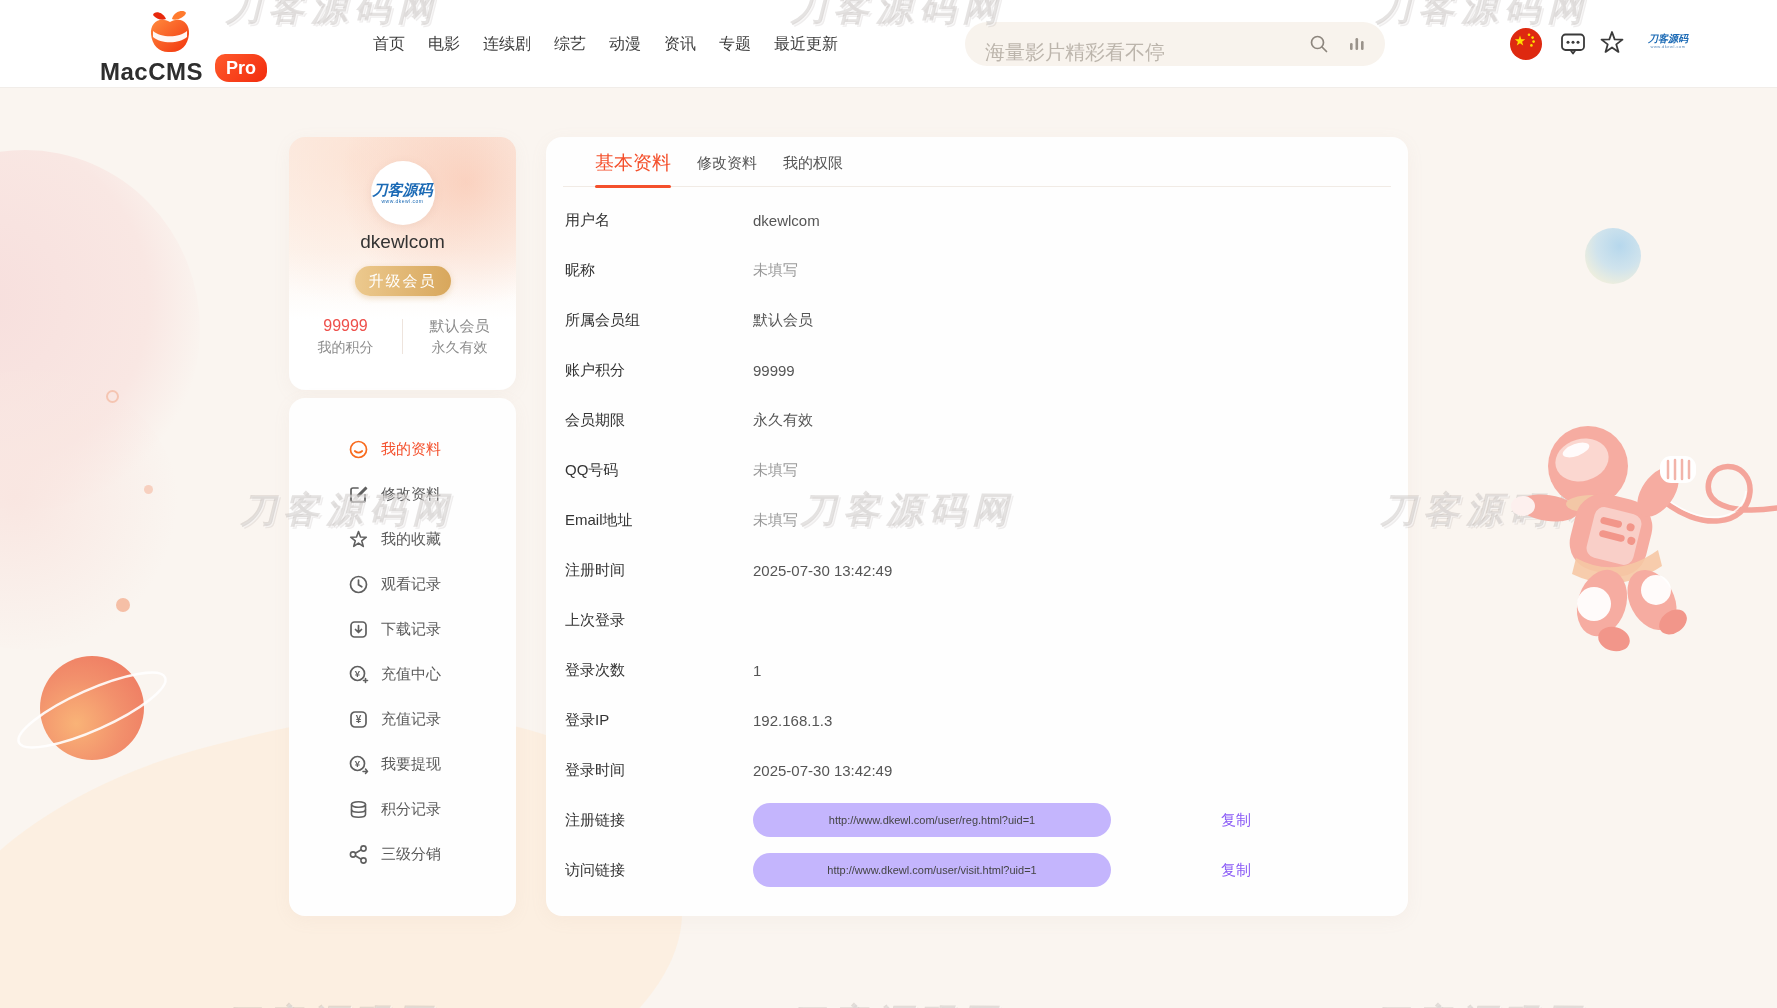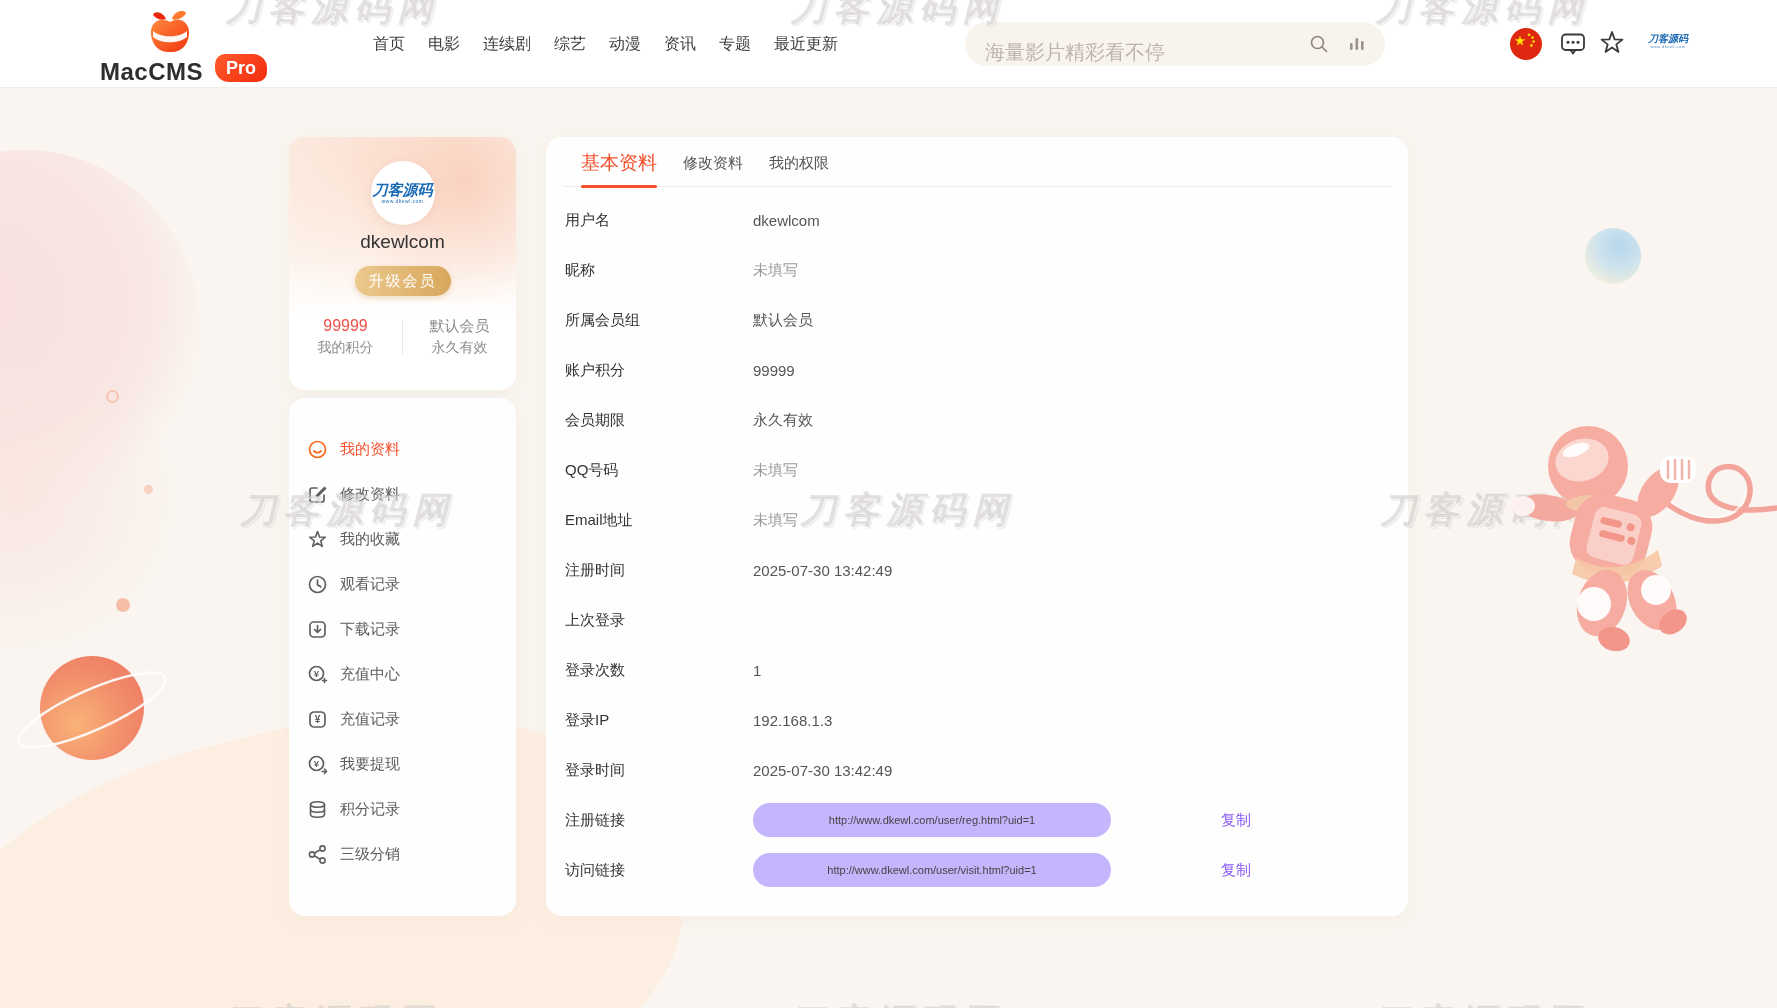--- a/index.html
+++ b/index.html
@@ -72,34 +72,34 @@
     box-shadow:0 2px 6px rgba(210,160,90,.35); }
   .stats { position:absolute; left:0; top:178px; width:100%; display:flex; }
   .stats-col { flex:1; text-align:center; }
   .stats-col .v { font-size:16px; line-height:22px; }
   .stats-col .l { font-size:14px; line-height:21px; color:#8c8c8c; }
   .stats-col .v.red { color:#ee4f4a; }
   .stats-col .v.gray { color:#8c8c8c; font-size:15px; }
   .stats-divider { width:1px; background:#eee4dd; margin:4px 0; }
 
   .menu-card { left:289px; top:398px; width:227px; height:518px; padding-top:29px; }
-  .menu-item { position:relative; height:45px; display:flex; align-items:center; padding-left:18px; cursor:pointer;
+  .menu-item { position:relative; height:45px; display:flex; align-items:center; padding-left:59px; cursor:pointer;
     color:#5a5a5a; }
   .menu-item .ico { width:21px; height:21px; color:#5f5f5f; flex-shrink:0; }
   .menu-item .lbl { margin-left:12px; font-size:15px; }
   .menu-item.active { color:#f4502c; }
   .menu-item.active .ico { color:#f86a1d; }
   .menu-item.active .lbl { color:#f4502c; }
 
   
   .main-panel { left:546px; top:137px; width:862px; height:779px; }
   .tabs { position:absolute; left:17px; top:0; right:17px; height:50px; display:flex; align-items:flex-end;
     border-bottom:1px solid #f1ebe5; }
   .tab { position:relative; cursor:pointer; padding-bottom:13px; margin-left:15px; font-size:15px; color:#555; }
-  .tab:first-child { margin-left:18px; }
+  .tab:first-child { margin-left:32px; }
   .tab.active { font-size:19px; color:#f4502c; padding-bottom:10px; }
   .tab.active::after { content:""; position:absolute; left:0; right:0; bottom:-2px; height:3px;
     background:#f4502c; border-radius:2px; }
   .tab + .tab { margin-left:26px; }
   .rows { position:absolute; left:19px; top:58px; right:17px; }
   .prow { height:50px; display:flex; align-items:center;gap:40px; }
   .prow .rlabel { width:148px; flex-shrink:0; font-size:15px; color:#333; }
   .prow .rvalue { font-size:15px; color:#555; }
   .prow .rvalue.muted { color:#9a9a9a; }
   .link-pill { width:358px; height:34px; border-radius:17px; background:#c4b5fd; display:flex;

